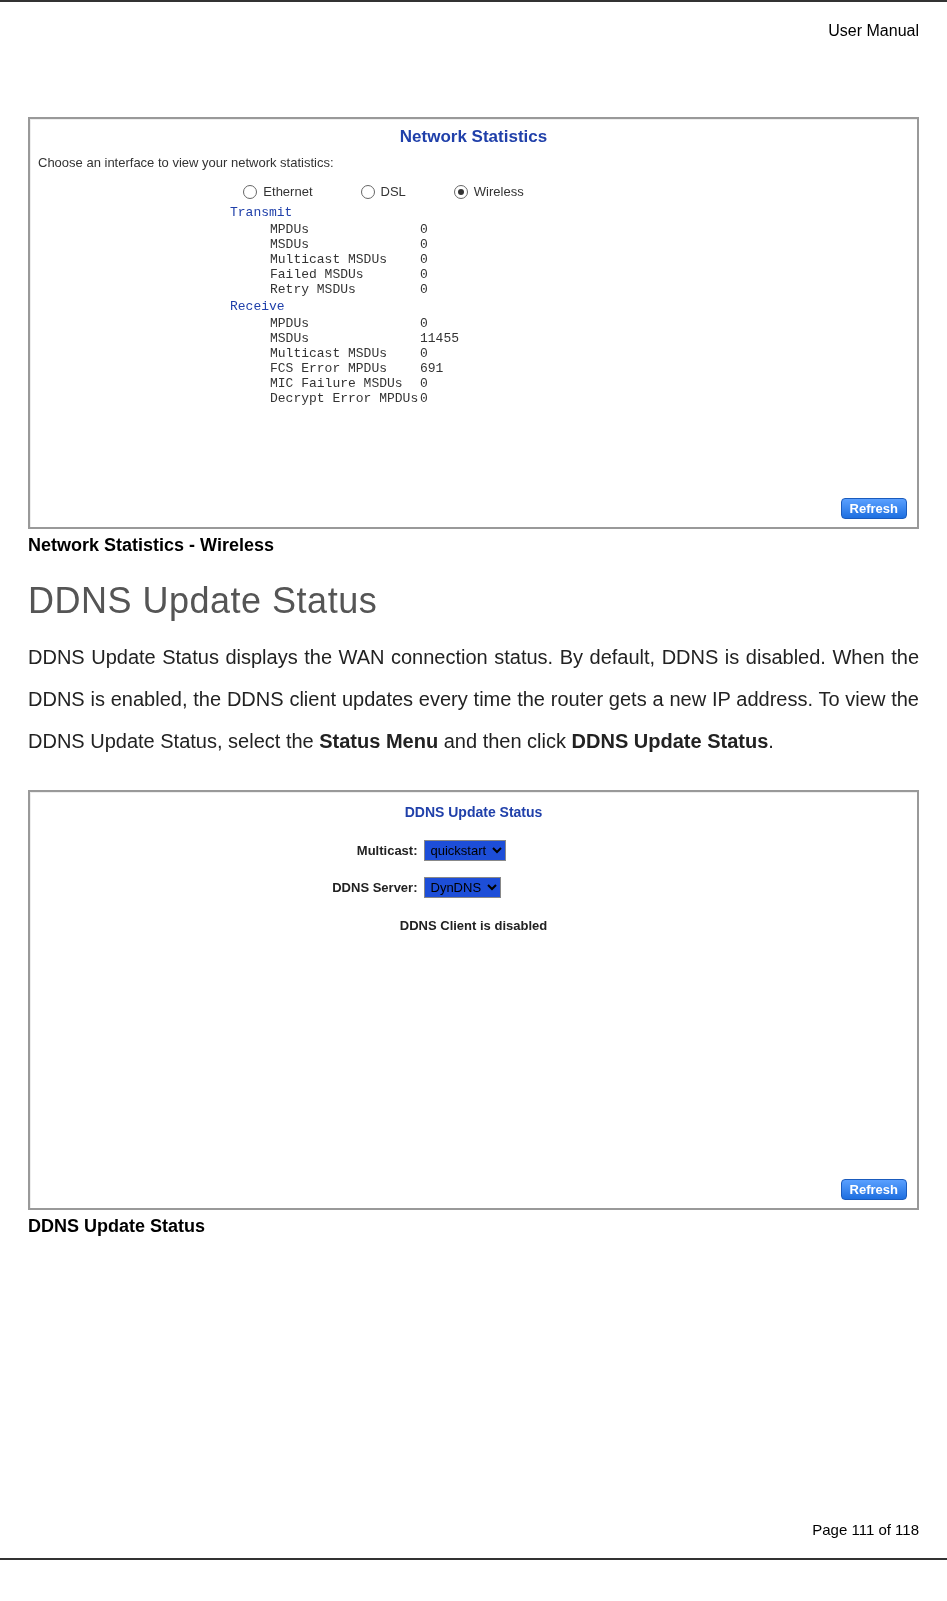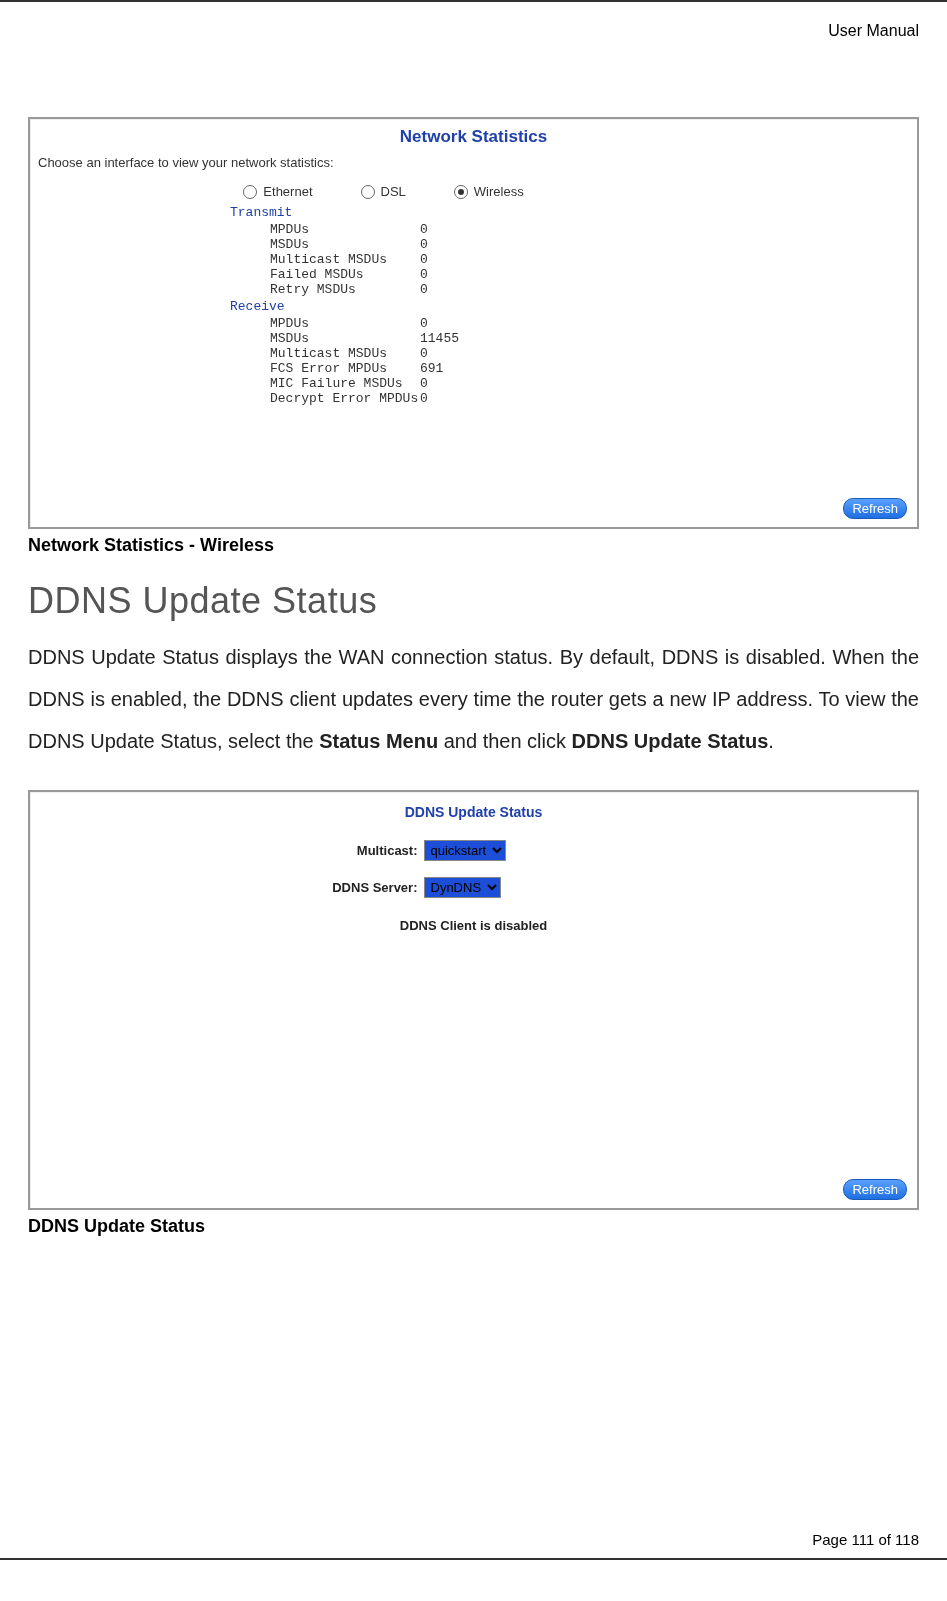--- a/index.html
+++ b/index.html
@@ -19,21 +19,21 @@
     min-height: 1560px;
   }
   .header {
     text-align: right;
     font-size: 16px;
     padding-bottom: 4px;
     margin-bottom: 73px;
   }
   .footer {
     position: absolute;
-    bottom: 10px;
+    bottom: 20px;
     right: 28px;
     font-size: 15px;
   }
 
   
   .panel {
     border: 2px solid #999;
     background: #fff;
     box-shadow: inset 1px 1px 0 #eee;
     position: relative;
@@ -87,22 +87,22 @@
   }
   .stats-block { width: 320px; margin: 0 auto 0 200px; font-family: Liberation Mono, monospace; font-size:13px; color:#333; }
   .section-label { color:#2040aa; margin: 2px 0; }
   .stat-table { margin-left: 40px; }
   .stat-row { display:flex; }
   .stat-row .k { width: 150px; }
   .stat-row .v { width: 60px; text-align:left; }
   .refresh-btn {
     position:absolute; right:10px; bottom:8px;
     background: linear-gradient(#5aa0ff, #1e6fe0);
-    color:#fff; font-weight:normal; font-size:13px;
-    border:1px solid #1a5bbd; border-radius:10px;
+    color:#fff; font-weight:bold; font-size:13px;
+    border:1px solid #1a5bbd; border-radius:4px;
     padding:2px 8px; font-family: Verdana, Arial, sans-serif;
   }
 
   .section-heading {
     font-size: 36px;
     font-weight: 300;
     color:#555;
     margin: 18px 0 14px 0;
     letter-spacing: 0.5px;
   }

